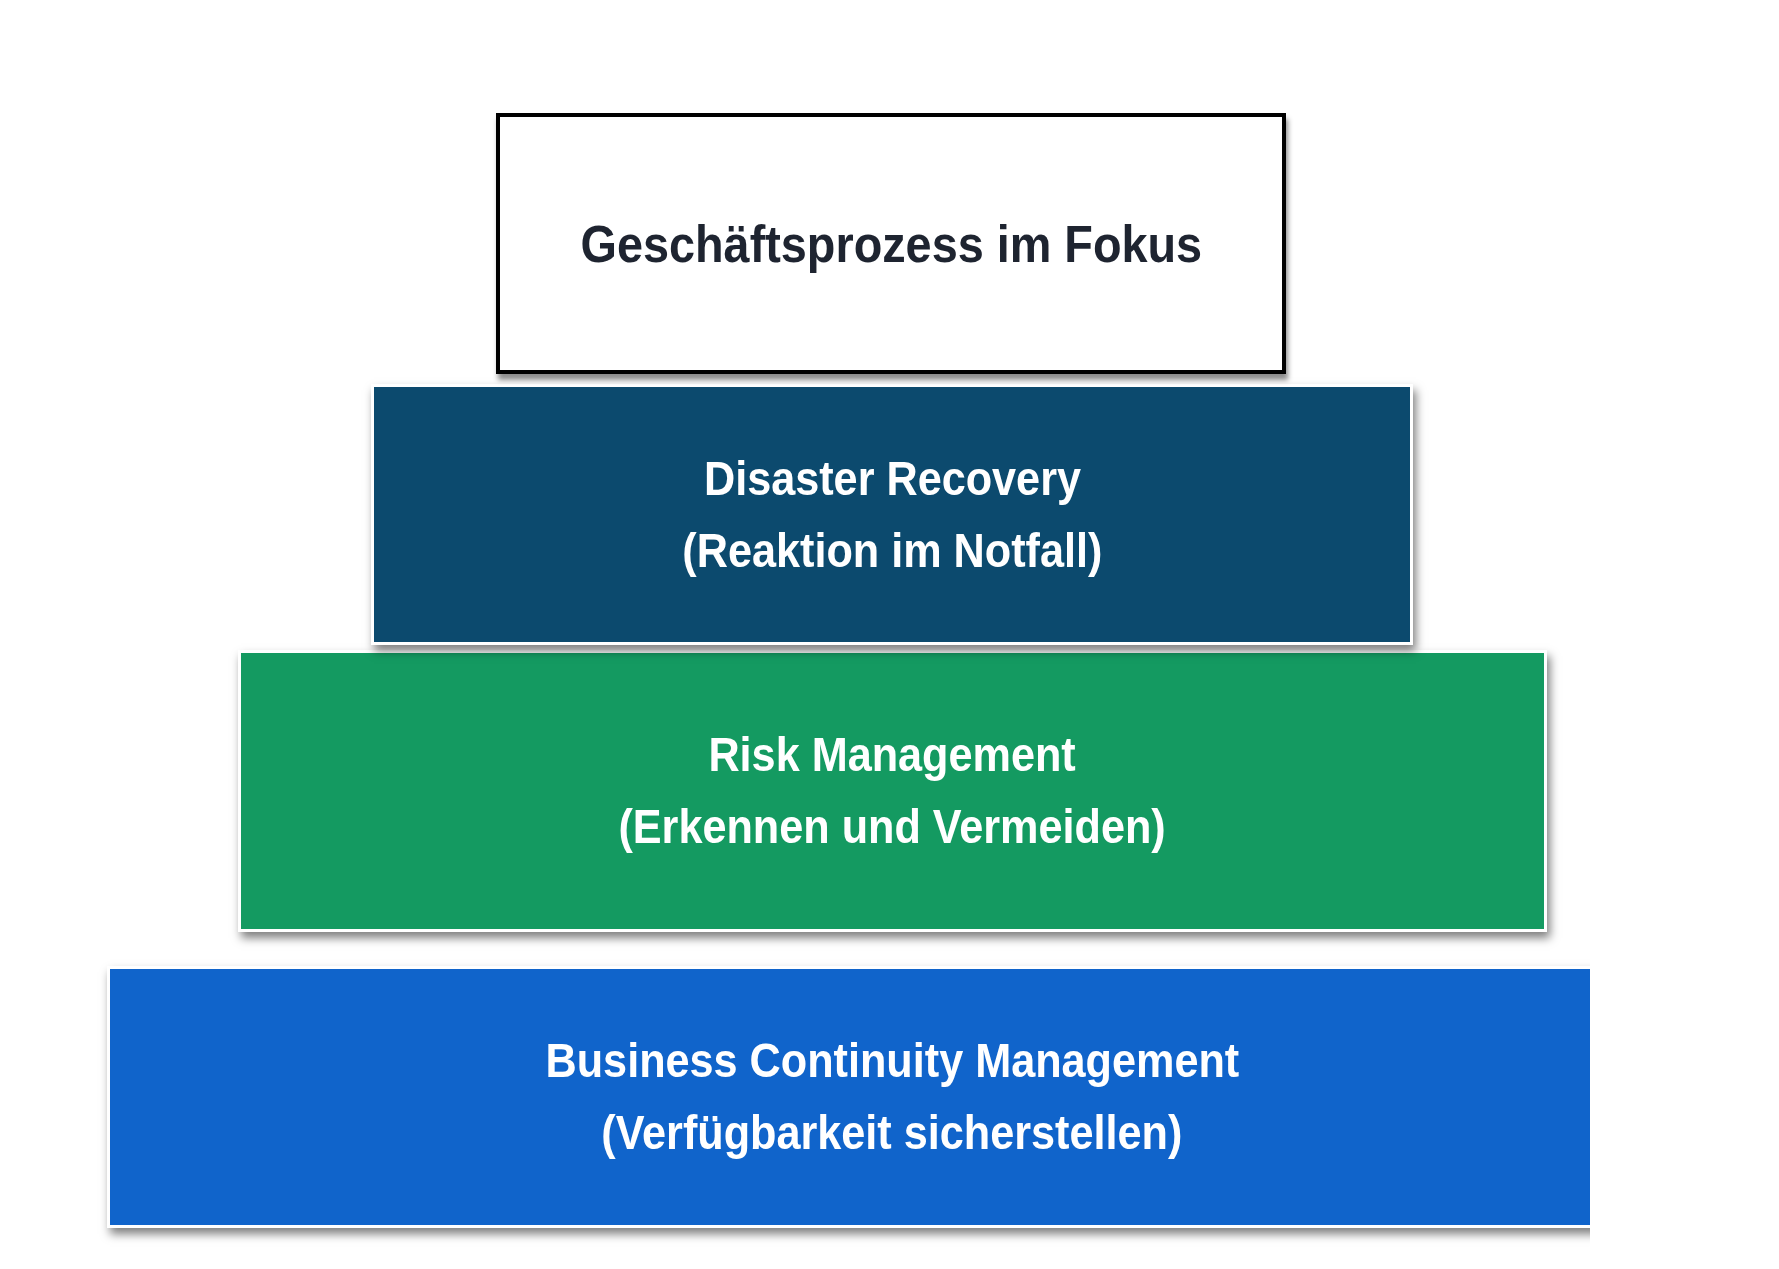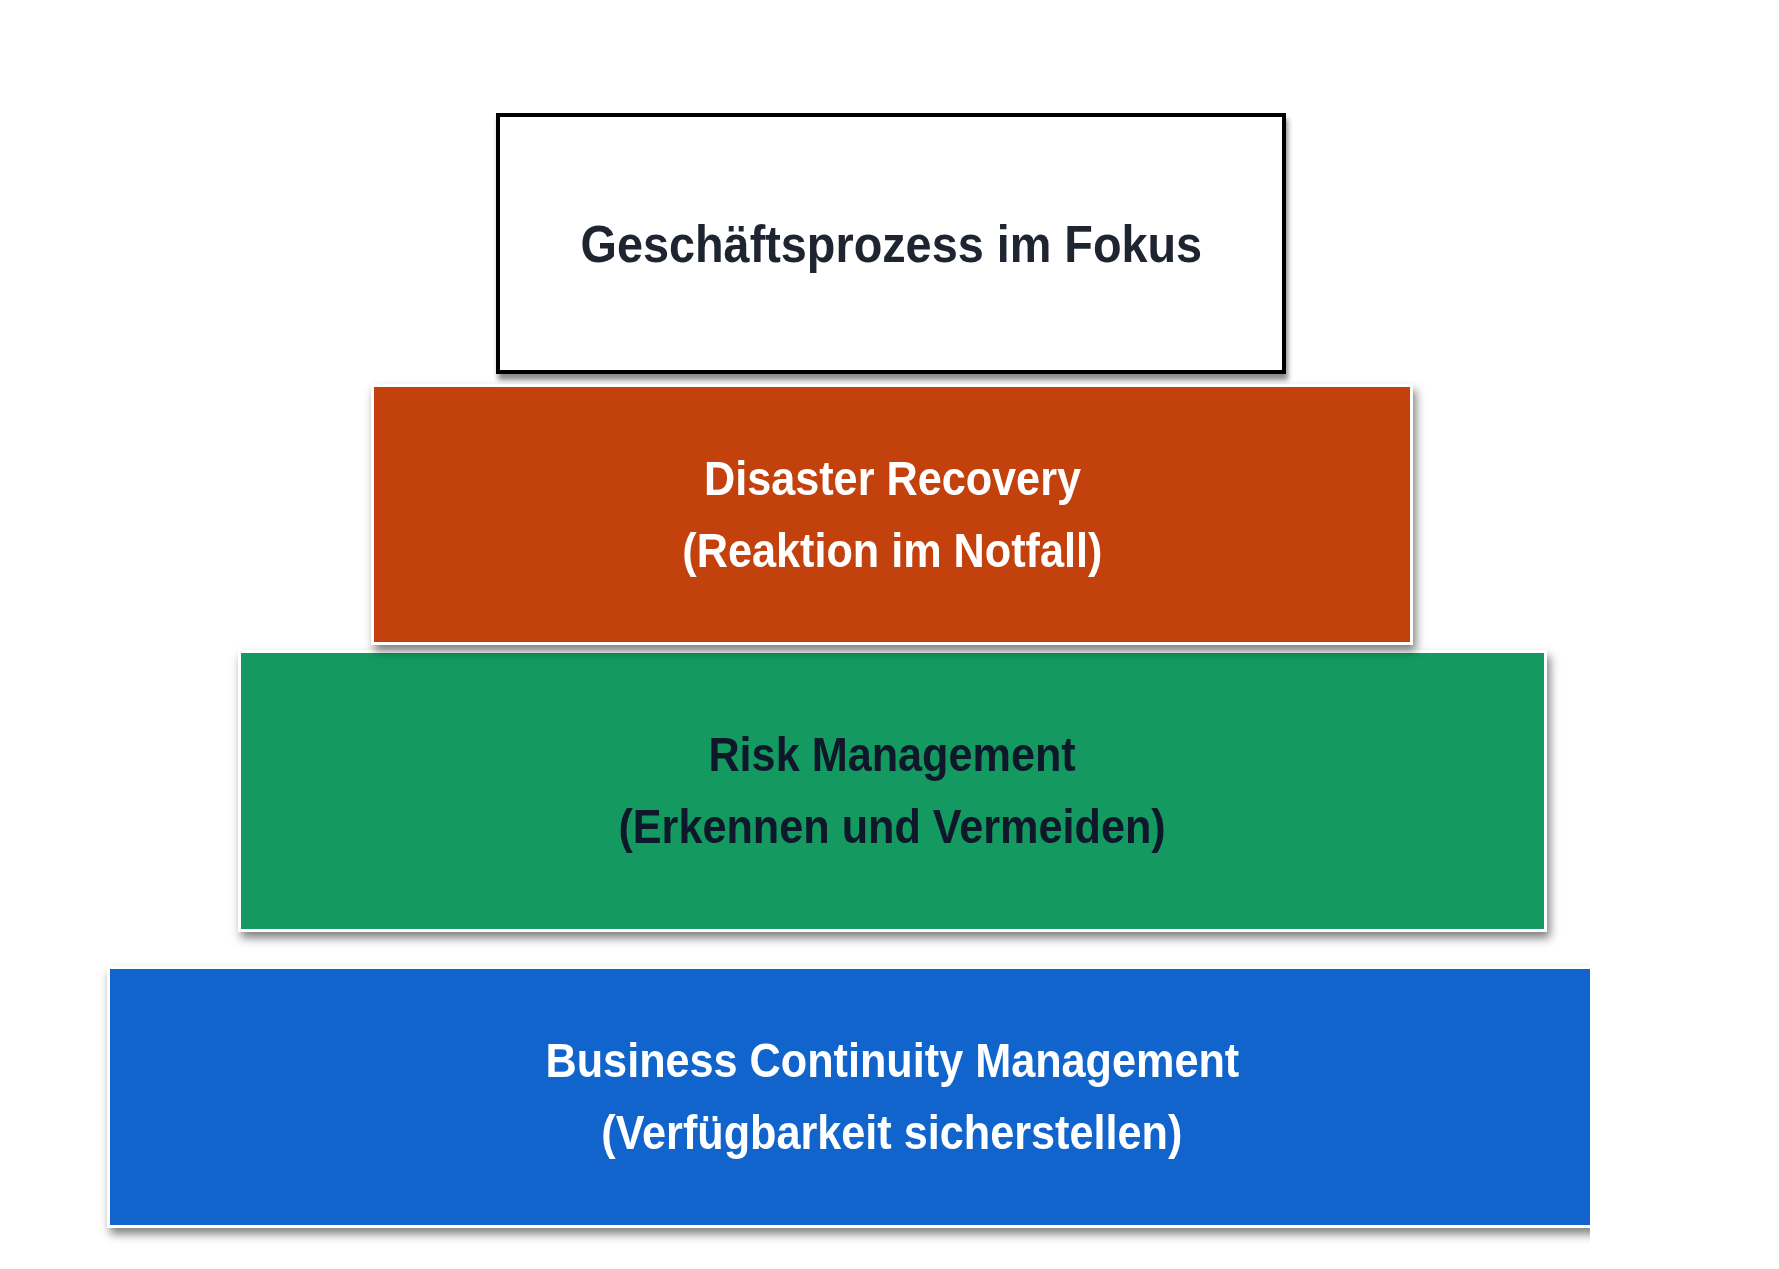--- a/index.html
+++ b/index.html
@@ -86,26 +86,26 @@
 </style>
 </head>
 <body>
 
 <div class="stage">
 
   <div class="layer layer-process" style="background-color: rgb(255, 255, 255); color: rgb(30, 36, 48);">
     <span class="line">Geschäftsprozess im Fokus</span>
   </div>
 
-  <div class="layer layer-disaster" style="background-color: #c2410c; color: rgb(255, 255, 255);">
+  <div class="layer layer-disaster" style="background-color: #0c4a6e; color: rgb(255, 255, 255);">
     <span class="line">Disaster Recovery</span>
     <span class="line">(Reaktion im Notfall)</span>
   </div>
 
-  <div class="layer layer-risk" style="background-color: rgb(20, 154, 97); color: #0f172a;">
+  <div class="layer layer-risk" style="background-color: rgb(20, 154, 97); color: #ffffff;">
     <span class="line">Risk Management</span>
     <span class="line">(Erkennen und Vermeiden)</span>
   </div>
 
   <div class="layer layer-bcm" style="background-color: rgb(16, 100, 203); color: rgb(255, 255, 255);">
     <span class="line">Business Continuity Management</span>
     <span class="line">(Verfügbarkeit sicherstellen)</span>
   </div>
 
 </div>

